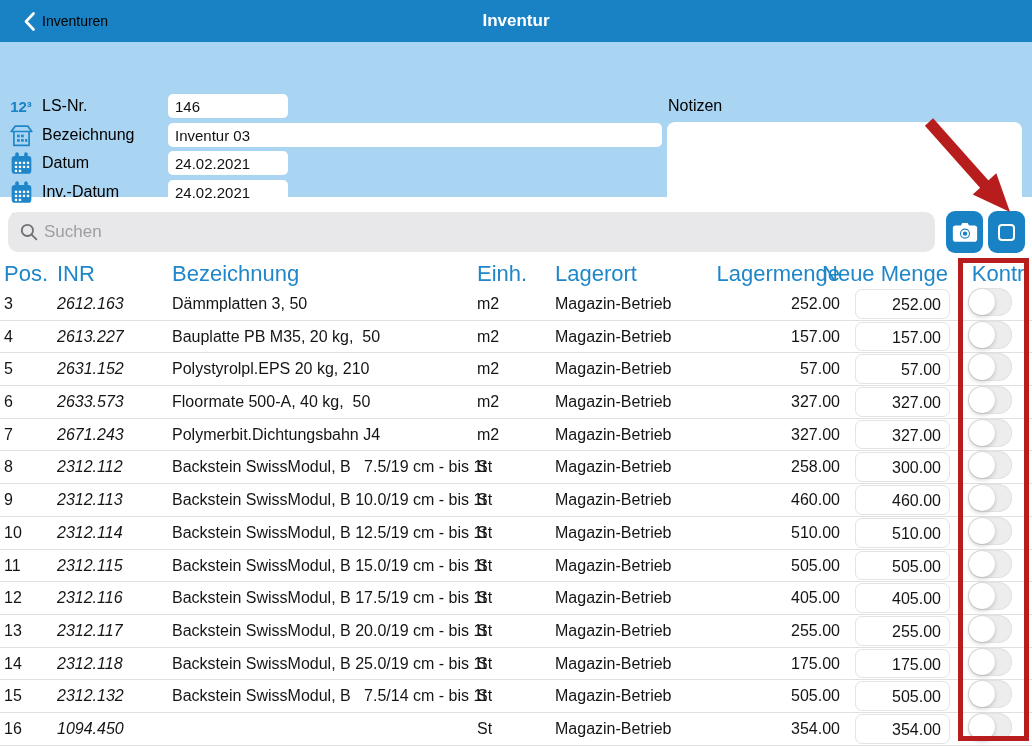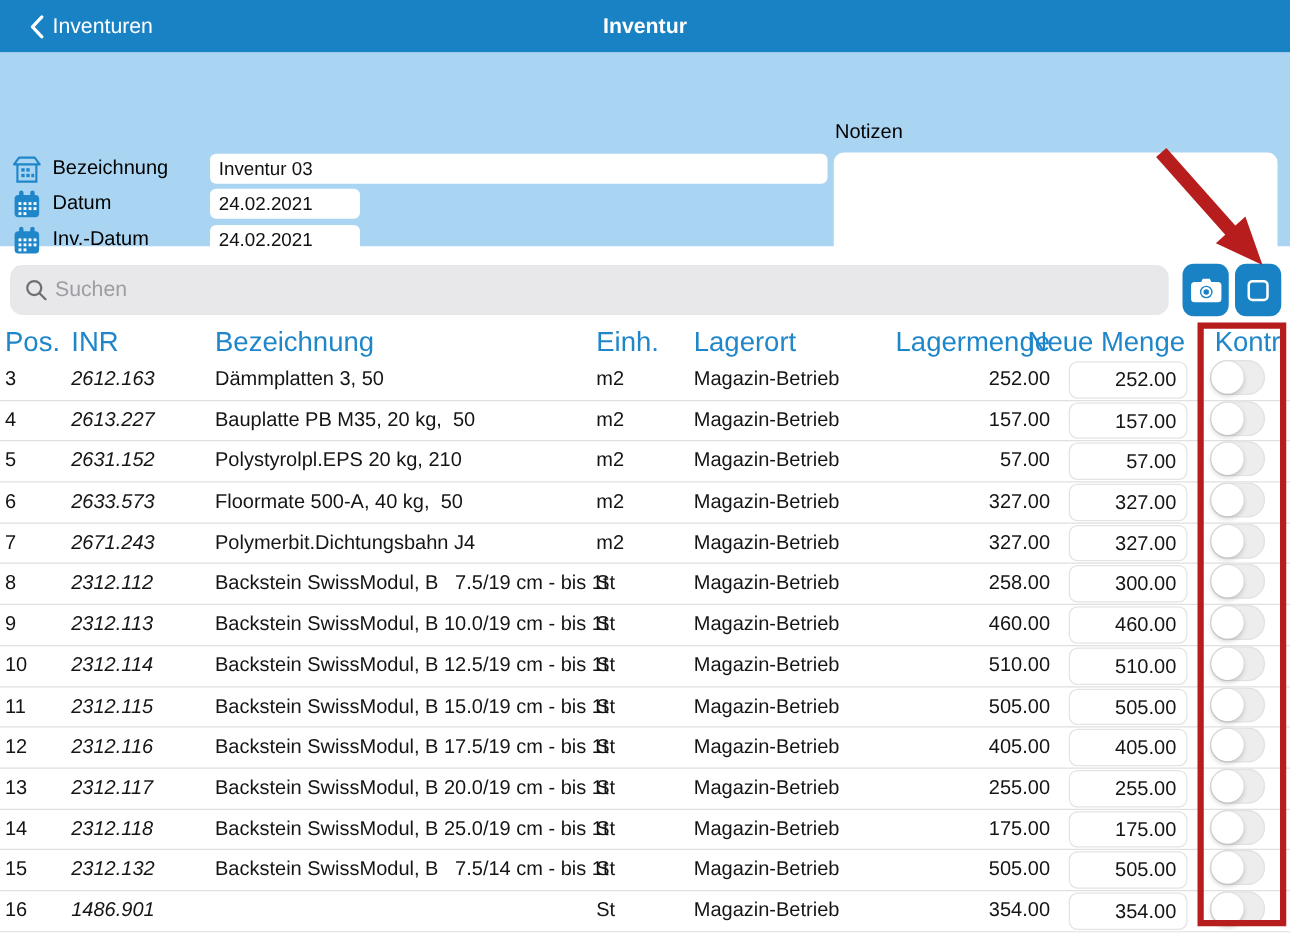--- a/index.html
+++ b/index.html
@@ -5,21 +5,21 @@
   * { margin:0; padding:0; box-sizing:border-box; }
   html,body { width:1032px; height:746px; overflow:hidden; background:#fff;
     font-family:"Liberation Sans","DejaVu Sans",sans-serif; }
   .stage { position:relative; width:1032px; height:746px; }
 
   
   .navbar { position:absolute; left:0; top:0; width:1032px; height:42px;
     background:var(--accent,#1982c5); color:#fff; }
   .nav-back { position:absolute; left:24px; top:0; height:42px; display:flex;
     align-items:center; gap:7px; cursor:pointer; }
-  .nav-back span { font-size:17px; color:#ffffff; }
+  .nav-back span { font-size:14px; color:#000000; }
   .nav-title { position:absolute; left:0; right:0; top:0; height:42px; display:flex;
     align-items:center; justify-content:center; font-size:17px; font-weight:700; }
 
   
   .form-area { position:absolute; left:0; top:42px; width:1032px; height:155px;
     background:var(--formbg,#a9d4f2); }
   .frow { position:absolute; height:24px; }
   .frow .ficon { position:absolute; left:7px; top:-1px; width:28px; height:26px;
     display:flex; align-items:center; justify-content:center; }
   .frow .flabel { position:absolute; left:42px; top:0; line-height:24px; font-size:16px;
@@ -98,20 +98,27 @@
       <svg width="11" height="19" viewBox="0 0 11 19">
         <polyline points="9.5,1.5 2,9.5 9.5,17.5" fill="none" stroke="#fff" stroke-width="2.6" stroke-linecap="round" stroke-linejoin="round"></polyline>
       </svg>
       <span>Inventuren</span>
     </div>
     <div class="nav-title">Inventur</div>
   </div>
 
   <div class="form-area">
 
+    <div class="frow" style="left:0;top:52px;width:660px;">
+      <span class="ficon">
+        <span class="num123">12³</span>
+      </span>
+      <span class="flabel">LS-Nr.</span>
+      <input class="finput" style="left: 168px; width: 120px;" value="146">
+    </div>
 
     <div class="frow" style="left:0;top:81px;width:660px;">
       <span class="ficon">
         <svg width="25" height="25" viewBox="0 0 28 28">
           <path d="M2.5 9.5 L7 3.5 H21 L25.5 9.5 Z" fill="none" stroke="#1e86c9" stroke-width="1.9" stroke-linejoin="round"></path>
           <path d="M5.5 9.5 V25 H22.5 V9.5" fill="none" stroke="#1e86c9" stroke-width="1.9"></path>
           <g fill="#1e86c9">
             <rect x="9" y="13" width="3" height="3"></rect>
               <rect x="13.5" y="13" width="3" height="3"></rect>
             <rect x="9" y="18" width="3" height="3"></rect>
@@ -401,21 +408,21 @@
         <div class="c-menge">505.00</div>
         <div class="c-neue">505.00</div>
         <div class="c-kontr">
           <div class="toggle">
             <span class="knob"></span>
           </div>
         </div>
       </div>
       <div class="trow">
         <div class="c-pos">16</div>
-        <div class="c-inr">1486.901</div>
+        <div class="c-inr">1094.450</div>
         <div class="c-einh">St</div>
         <div class="c-lager">Magazin-Betrieb</div>
         <div class="c-menge">354.00</div>
         <div class="c-neue">354.00</div>
         <div class="c-kontr">
           <div class="toggle">
             <span class="knob"></span>
           </div>
         </div>
       </div>

